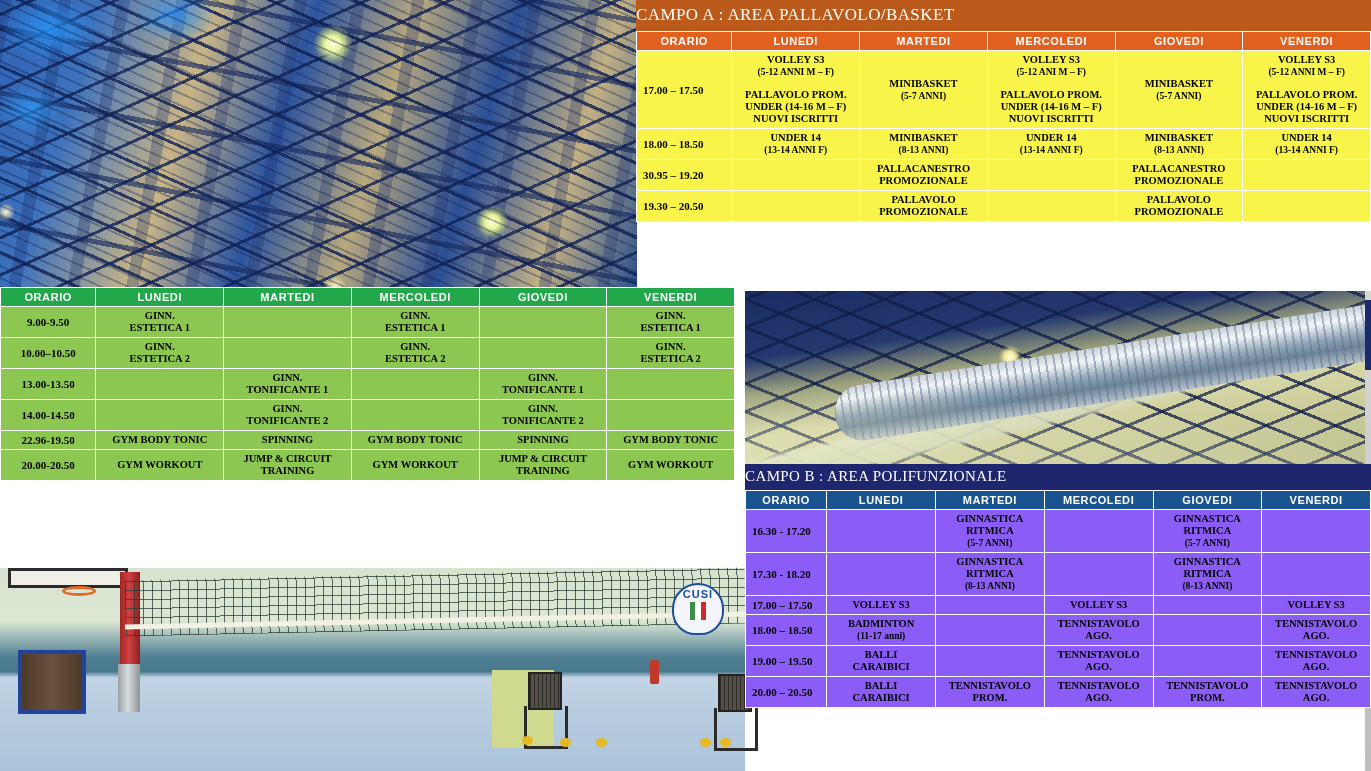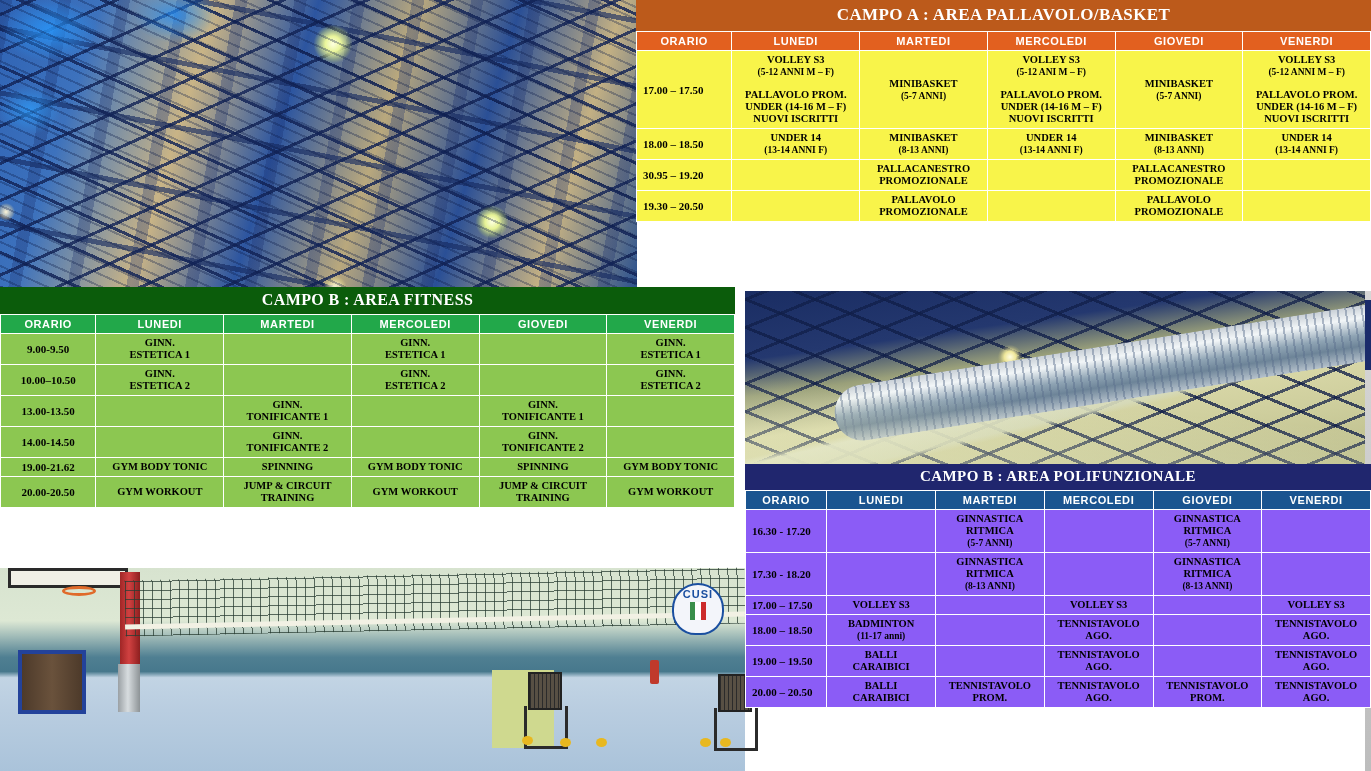--- a/index.html
+++ b/index.html
@@ -117,21 +117,21 @@
     text-align:center; line-height:14px; padding-top:2px; letter-spacing:1px;
   }
   .gym-cusi i { display:block; width:16px; height:18px; margin:1px auto 0;
     background:linear-gradient(90deg,#3a8f4a 33%,#ffffff 33% 66%,#cc2b2b 66%); }
   .gym-ext { position:absolute; left:650px; top:660px; width:9px; height:24px; background:#c0392b; border-radius:2px; }
 
   
   .sched { position: absolute; }
   .sched table { width:100%; border-collapse: collapse; table-layout: fixed; }
   .sched .title {
-    text-align:center; color:#ffffff; font-weight:bold;
+    color:#ffffff; font-weight:normal;
     font-family:"Liberation Serif","DejaVu Serif",serif;
     letter-spacing:0.4px;
   }
   .sched thead th {
     color:#ffffff; font-weight:bold; text-align:center;
     font-family:"Liberation Sans","DejaVu Sans",sans-serif;
     font-size:11px; letter-spacing:0.6px; padding:3px 2px;
     border:1px solid #ffffff;
   }
   .sched tbody td {
@@ -305,21 +305,20 @@
               <span class="" style="display: block;">PALLAVOLO</span>
               <span class="" style="display: block;">PROMOZIONALE</span>
             </td>
             <td></td>
           </tr>
         </tbody>
     </table>
   </div>
 
   <div class="sched" id="campo-b-fitness">
-    <div class="title">CAMPO B : AREA FITNESS</div>
     <table>
       <thead>
           <tr>
             <th style="width: 13%;">ORARIO</th>
             <th>LUNEDI</th>
             <th>MARTEDI</th>
             <th>MERCOLEDI</th>
             <th>GIOVEDI</th>
             <th>VENERDI</th>
           </tr>
@@ -381,21 +380,21 @@
               <span class="" style="display: block;">TONIFICANTE 2</span>
             </td>
             <td></td>
             <td>
               <span class="" style="display: block;">GINN.</span>
               <span class="" style="display: block;">TONIFICANTE 2</span>
             </td>
             <td></td>
           </tr>
           <tr>
-            <td class="time">19.00-21.62</td>
+            <td class="time">22.96-19.50</td>
             <td>
               <span class="" style="display: block;">GYM BODY TONIC</span>
             </td>
             <td>
               <span class="" style="display: block;">SPINNING</span>
             </td>
             <td>
               <span class="" style="display: block;">GYM BODY TONIC</span>
             </td>
             <td>

